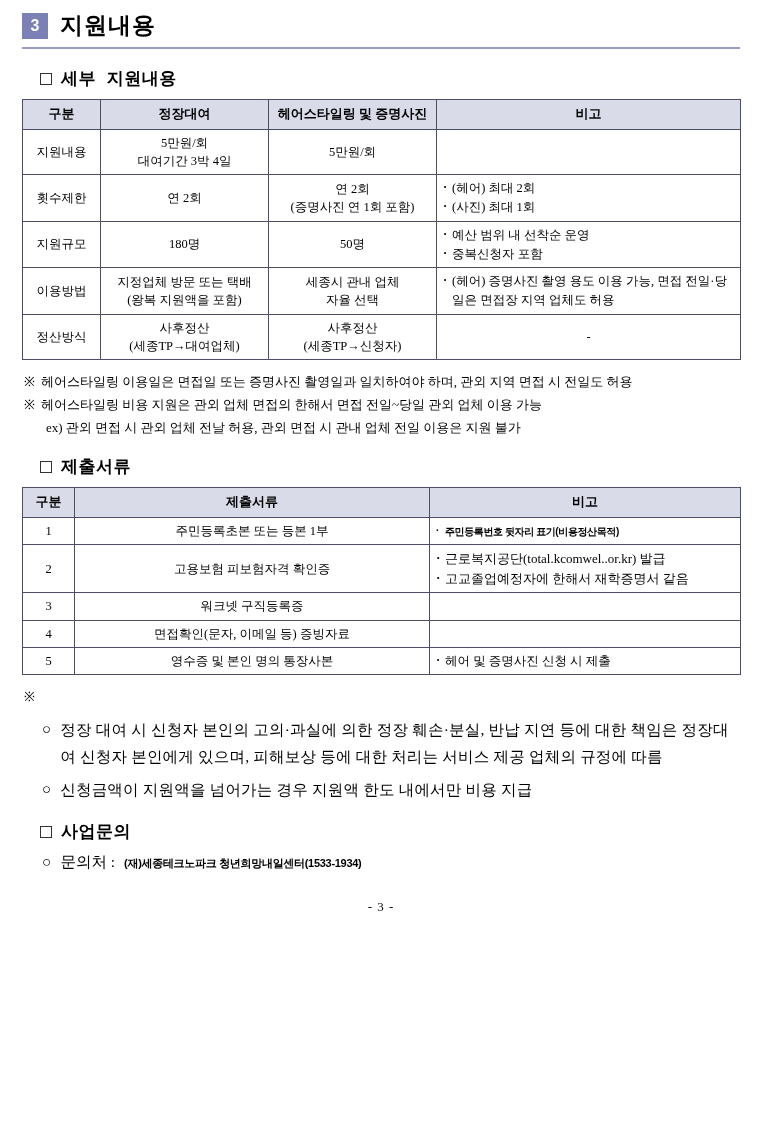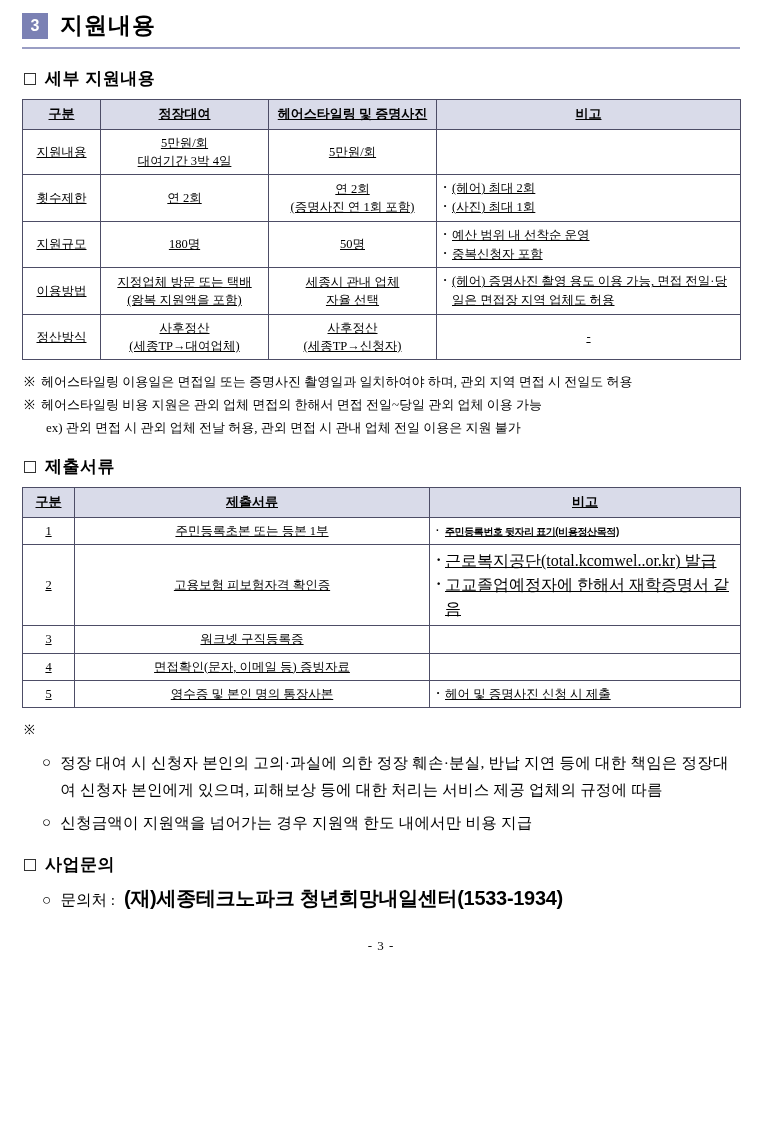--- a/index.html
+++ b/index.html
@@ -45,41 +45,40 @@
     font-weight: bold;
     font-size: 23px;
     letter-spacing: 1px;
   }
 
   
   .sub-head {
     display: flex;
     align-items: center;
     gap: 9px;
-    font-family: Liberation Sans, sans-serif;
+    font-family: Liberation Mono, monospace;
     font-weight: bold;
     font-size: 17px;
-    margin: 16px 0 9px 2px;
+    margin: 16px 0 9px 18px;
     letter-spacing: 0.5px;
   }
   .sq {
     display: inline-block;
     width: 12px;
     height: 12px;
     border: 1.6px solid #333333;
     flex: 0 0 auto;
   }
 
   
   table {
     border-collapse: collapse;
     width: 718px;
     table-layout: fixed;
     font-size: 12.5px;
-    text-decoration: underline;
   }
   table.t1 { width: 718px; }
   th, td {
     border: 1px solid #4d4d66;
     padding: 4px 5px;
     vertical-align: middle;
     text-align: center;
     line-height: 1.45;
   }
   thead th {
@@ -137,31 +136,31 @@
   .contact {
     display: flex;
     gap: 9px;
     font-size: 15.5px;
     margin: 8px 0 0 20px;
     align-items: baseline;
   }
   .contact b {
     font-family: "Liberation Sans", sans-serif;
     font-weight: bold;
-    font-size: 20px;
+    font-size: 11px;
     letter-spacing: -0.3px;
   }
 
   .strong-note {
     font-family: "Liberation Sans", sans-serif;
     font-weight: bold;
     font-size: 10px;
     letter-spacing: -0.4px;
   }
-  .tiny { font-size: 16px; }
+  .tiny { font-size: 13px; }
 
   .pagenum {
     text-align: center;
     font-size: 13px;
     margin-top: 26px;
     padding-bottom: 10px;
     letter-spacing: 1px;
   }
 </style>
 </head>

